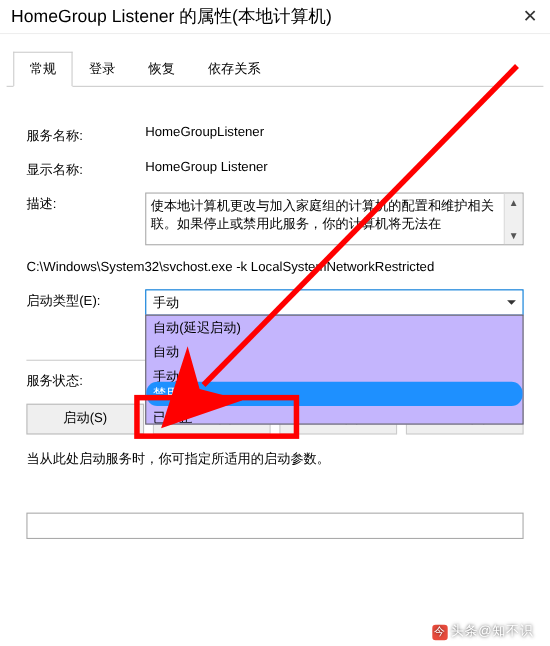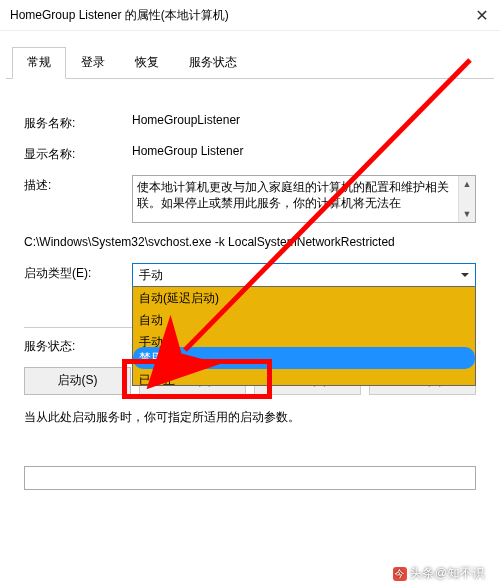--- a/index.html
+++ b/index.html
@@ -14,21 +14,21 @@
     overflow: hidden;
   }
   .titlebar {
     height: 30px;
     display: flex;
     align-items: center;
     justify-content: space-between;
     padding: 0 8px 0 10px;
     border-bottom: 1px solid #eee;
   }
-  .title-text { font-size: 12px; }
+  .title-text { font-size: 16px; }
   .close-x { font-size: 16px; width: 20px; text-align: center; color: #333; }
 
   .tabs {
     display: flex;
     padding: 4px 6px 0 6px;
     border-bottom: 1px solid #ccc;
     margin: 12px 6px;
   }
   .tab {
     padding: 6px 14px;
@@ -91,21 +91,21 @@
     content: "";
     position: absolute;
     right: 6px; top: 9px;
     border: 4px solid transparent;
     border-top-color: #333;
   }
   .dropdown {
     position: absolute;
     left: 0; right: 0; top: 23px;
     border: 1px solid #666;
-    background: #eab308;
+    background: #c4b5fd;
     z-index: 5;
   }
   .dropdown .opt { padding: 2px 6px; height:18px; line-height:18px; }
   .dropdown .opt.partial { height:12px; overflow:hidden; line-height:18px;}
   .dropdown .opt.sel { background: #1e90ff; color: #fff; border-radius: 10px; }
 
   .redbox {
     position: absolute;
     border: 5px solid #ff0000;
     pointer-events: none;
@@ -174,21 +174,21 @@
 
 <div class="titlebar">
   <span class="title-text">HomeGroup Listener 的属性(本地计算机)</span>
   <span class="close-x">✕</span>
 </div>
 
 <div class="tabs">
   <div class="tab active">常规</div>
   <div class="tab">登录</div>
   <div class="tab">恢复</div>
-  <div class="tab">服务状态</div>
+  <div class="tab">依存关系</div>
 </div>
 
 <div class="content">
 
   <div class="row">
     <div class="lbl">服务名称:</div>
     <div class="val">HomeGroupListener</div>
   </div>
 
   <div class="row">

